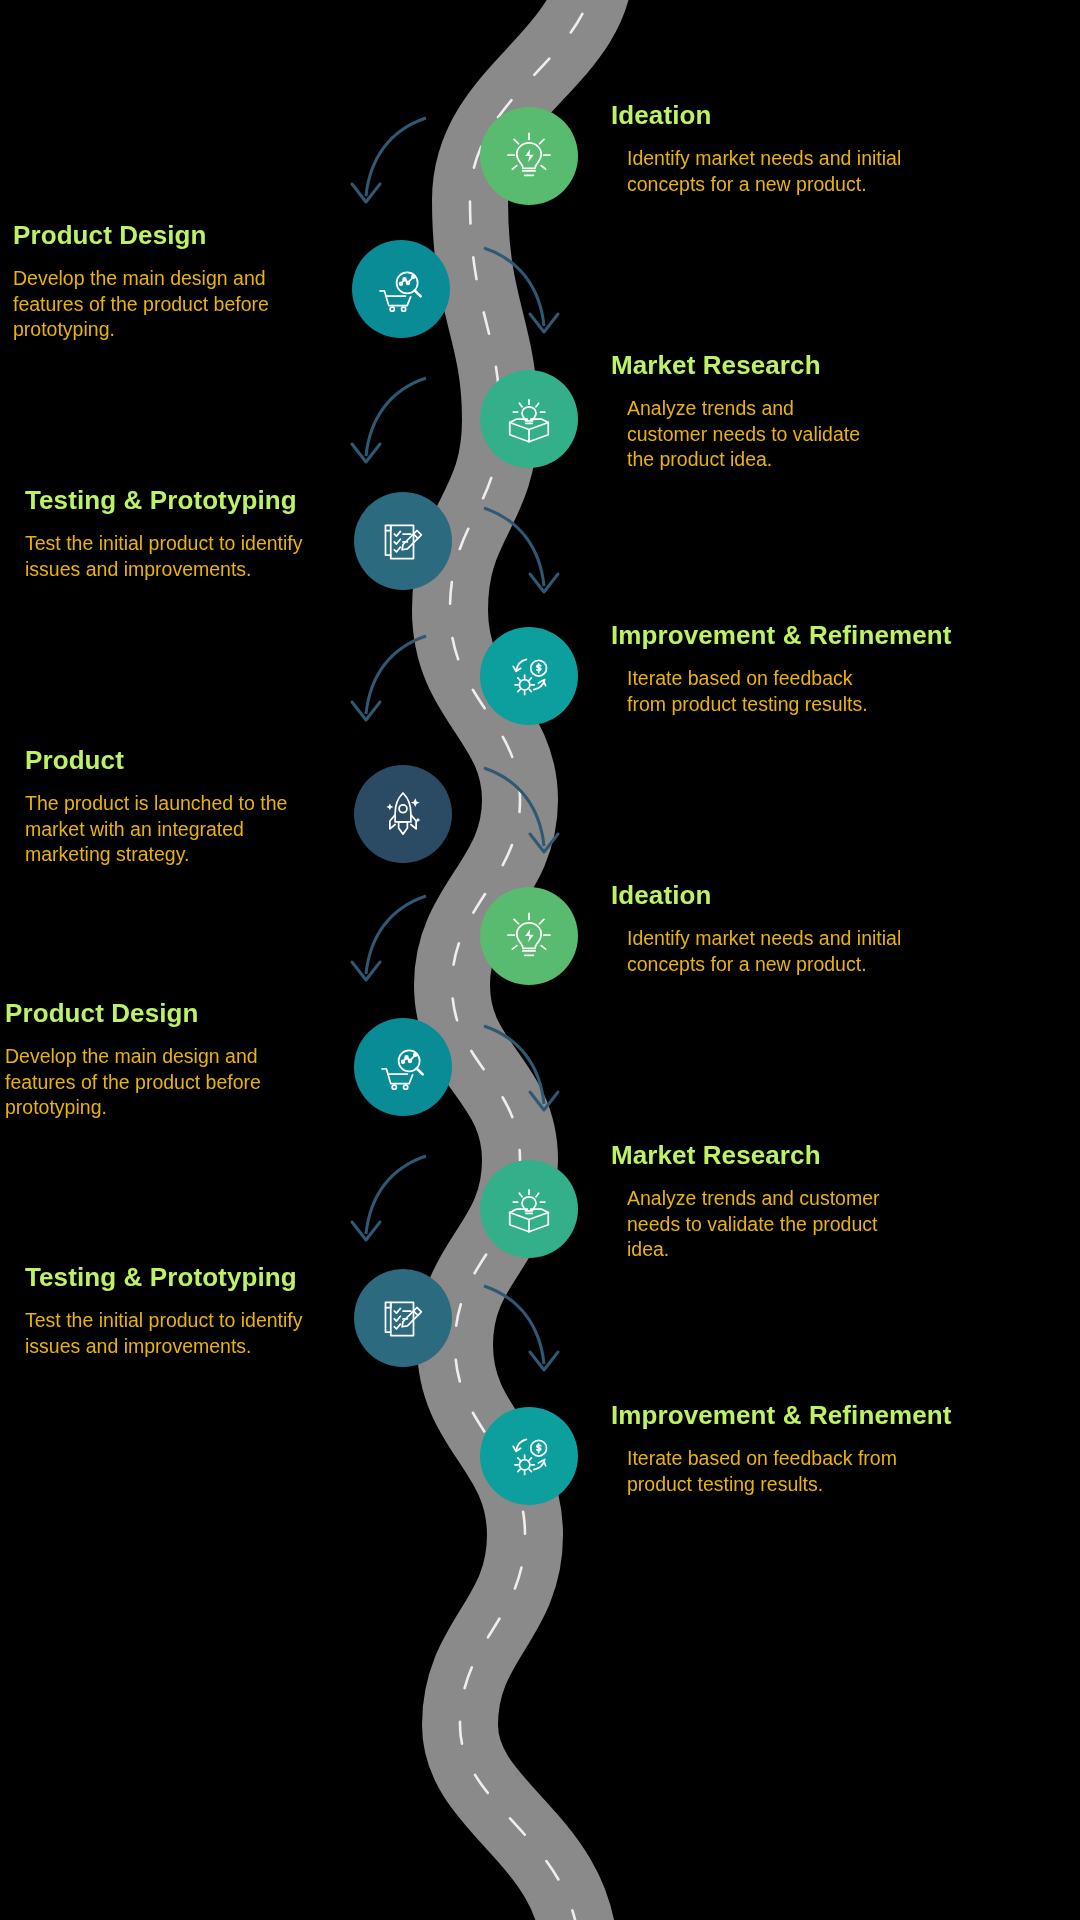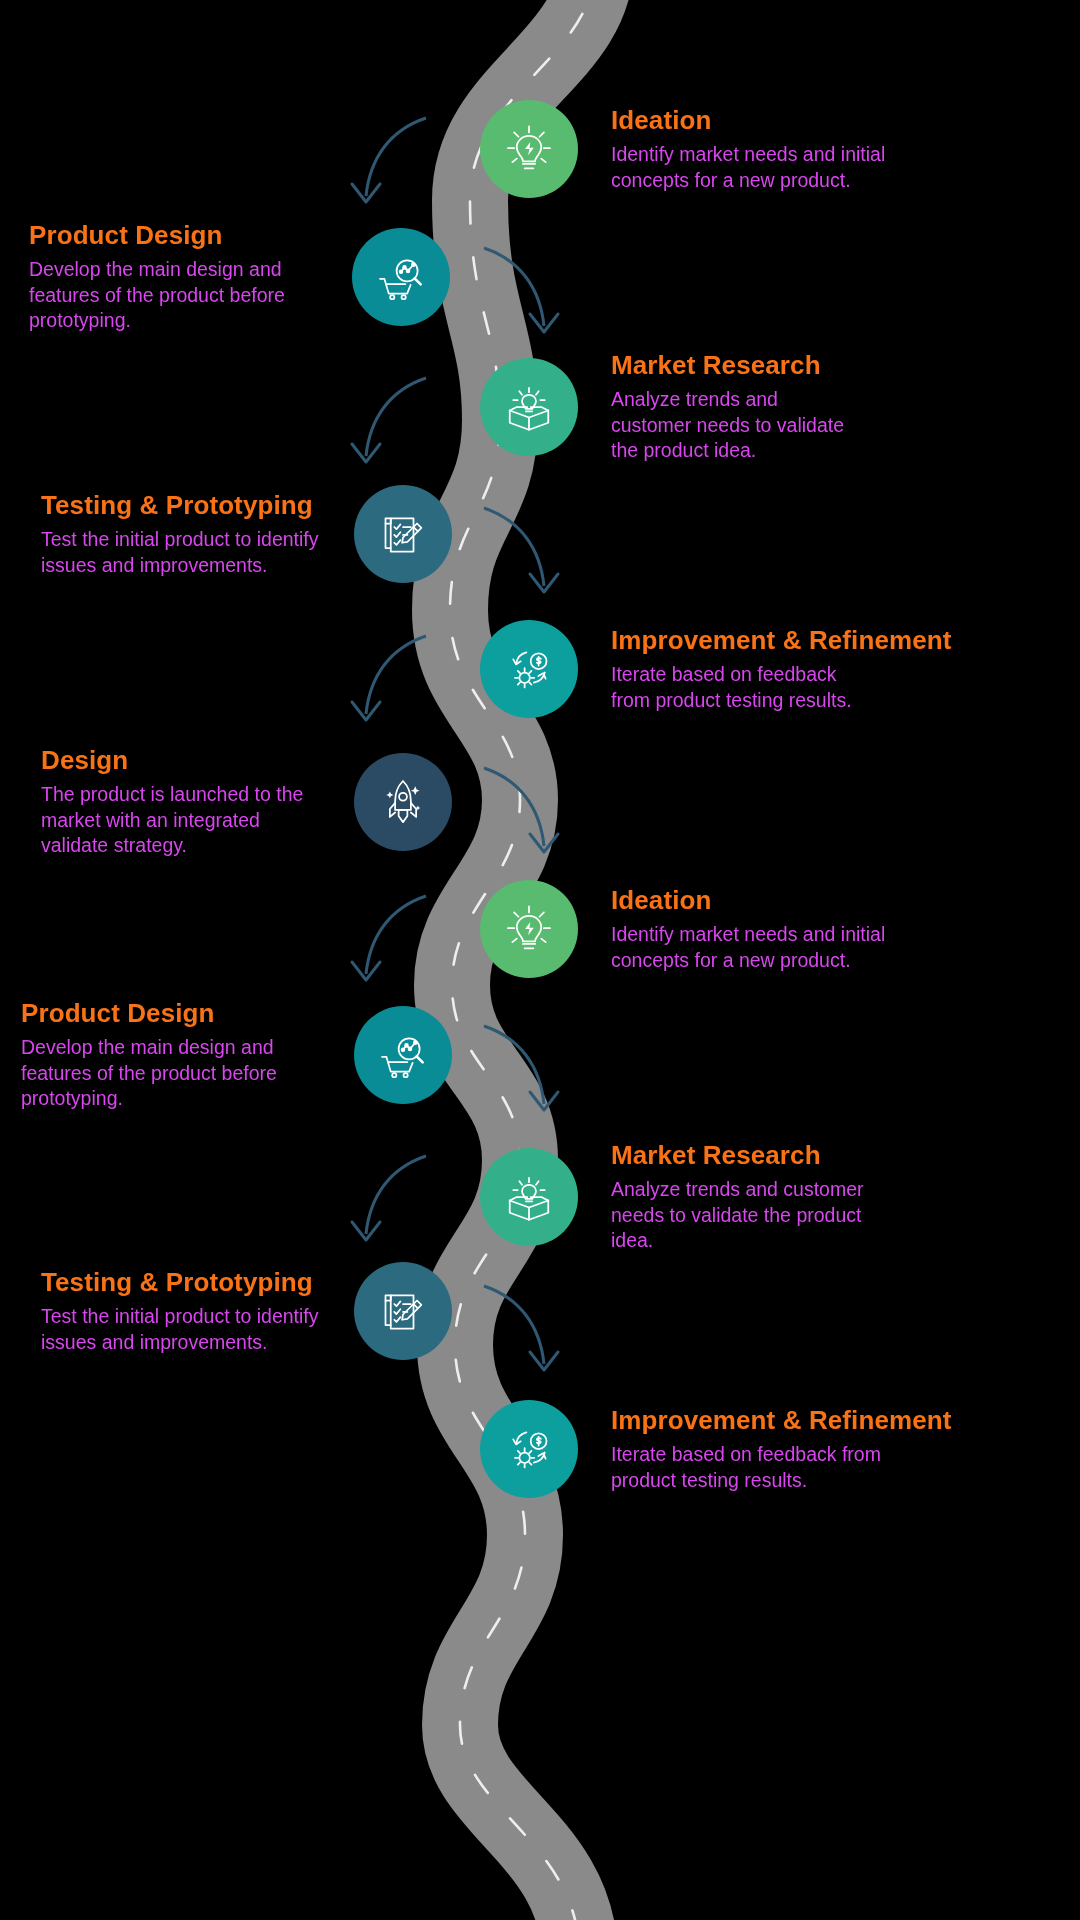--- a/index.html
+++ b/index.html
@@ -16,23 +16,23 @@
 
   .node{width:98px;height:98px;border-radius:50%;
         display:flex;align-items:center;justify-content:center;
         flex:0 0 98px;position:relative;z-index:5;}
   .node svg{width:56px;height:56px;display:block;}
 
   .txt{position:relative;z-index:4;}
   .step.right .txt{margin-left:33px;text-align:left;}
   .step.left  .txt{margin-right:33px;text-align:left;}
 
-  .title{font-size:26px;font-weight:bold;color:#f97316;letter-spacing:.1px;
+  .title{font-size:26px;font-weight:bold;color:#bef264;letter-spacing:.1px;
          line-height:1.16;margin:0 0 7px 0;white-space:nowrap;}
-  .desc{font-size:19.5px;color:#d946ef;line-height:1.30;margin:0;font-weight:400;}
+  .desc{font-size:19.5px;color:#eab308;line-height:1.30;margin:16px;font-weight:400;}
 
   .arrow{position:absolute;z-index:3;pointer-events:none;}
 </style>
 </head>
 <body>
 
 <div id="stage">
 
   <svg id="road-layer" viewBox="0 0 1080 1920">
     <defs>
@@ -190,22 +190,22 @@
         <path d="M32 8c6 6 9 14 9 23v10H23V31c0-9 3-17 9-23z"></path>
         <circle cx="32" cy="26" r="4.5"></circle>
         <path d="M23 33l-6 7v9l6-5M41 33l6 7v9l-6-5"></path>
         <path d="M27 41h10v7l-5 7-5-7z"></path>
         <path d="M46 14l1.6 3.6L51 19l-3.4 1.4L46 24l-1.6-3.6L41 19l3.4-1.4z" fill="#fff" stroke="none"></path>
         <path d="M17 20l1.2 2.7L21 24l-2.8 1-1.2 2.7L15.8 25 13 24l2.8-1.3z" fill="#fff" stroke="none"></path>
         <path d="M49 36l.9 2 2.1.9-2.1.9-.9 2-.9-2-2.1-.9 2.1-.9z" fill="#fff" stroke="none"></path>
       </svg>
     </div>
     <div class="txt">
-      <p class="title">Design</p>
-      <p class="desc" style="max-width:280px;margin-left:auto;">The product is launched to the market with an integrated validate strategy.</p>
+      <p class="title">Product</p>
+      <p class="desc" style="max-width:280px;margin-left:auto;">The product is launched to the market with an integrated marketing strategy.</p>
     </div>
   </div>
 
   <div class="step right" style="left:538px;top:880px;">
     <div class="node" style="background:#58bb6f;margin-left:-58px;">
       <svg viewBox="0 0 64 64" fill="none" stroke="#fff" stroke-width="2" stroke-linecap="round" stroke-linejoin="round">
         <path d="M32 6v7M15 13l5 5M49 13l-5 5M8 31h7M56 31h-7M13 47l5-4M51 47l-5-4"></path>
         <path d="M32 17c-8 0-14 6-14 13 0 5 3 8 5 11 1.5 2 2 3.5 2 5h14c0-1.5.5-3 2-5 2-3 5-6 5-11 0-7-6-13-14-13z"></path>
         <path d="M25 49h14M27 54h10"></path>
         <path d="M33.5 24l-6 8h5l-1.5 7 6.5-8.5h-5z" fill="#fff" stroke="none"></path>

